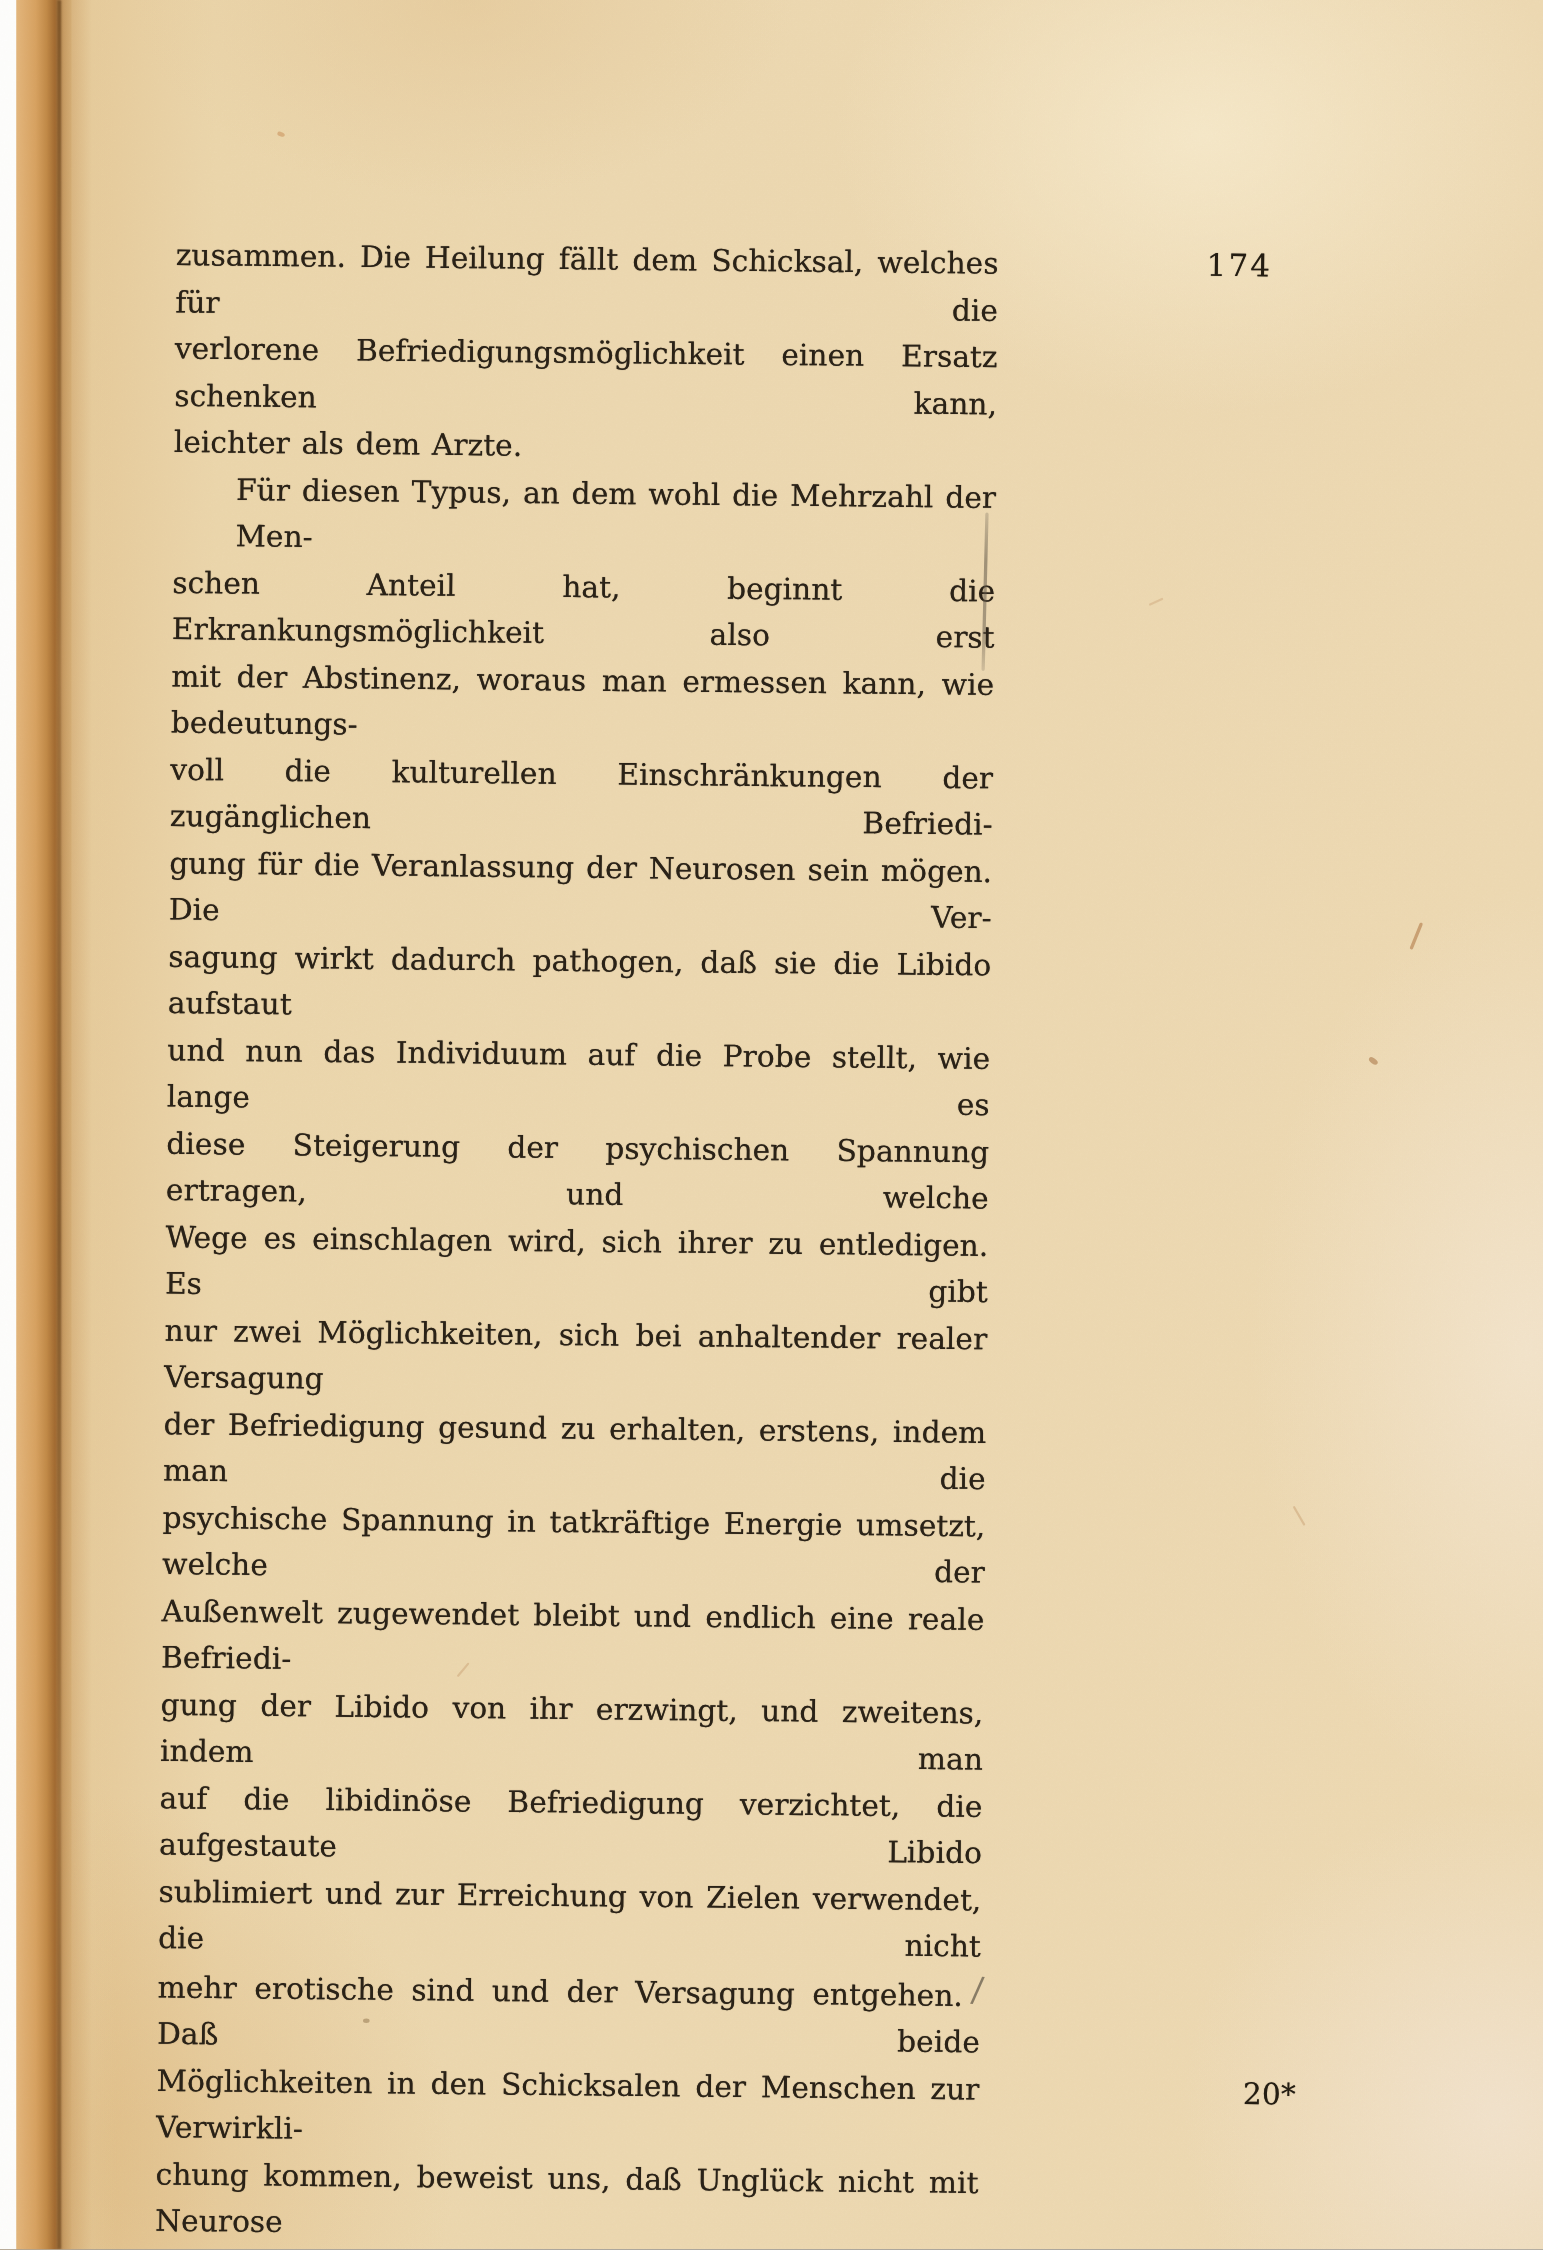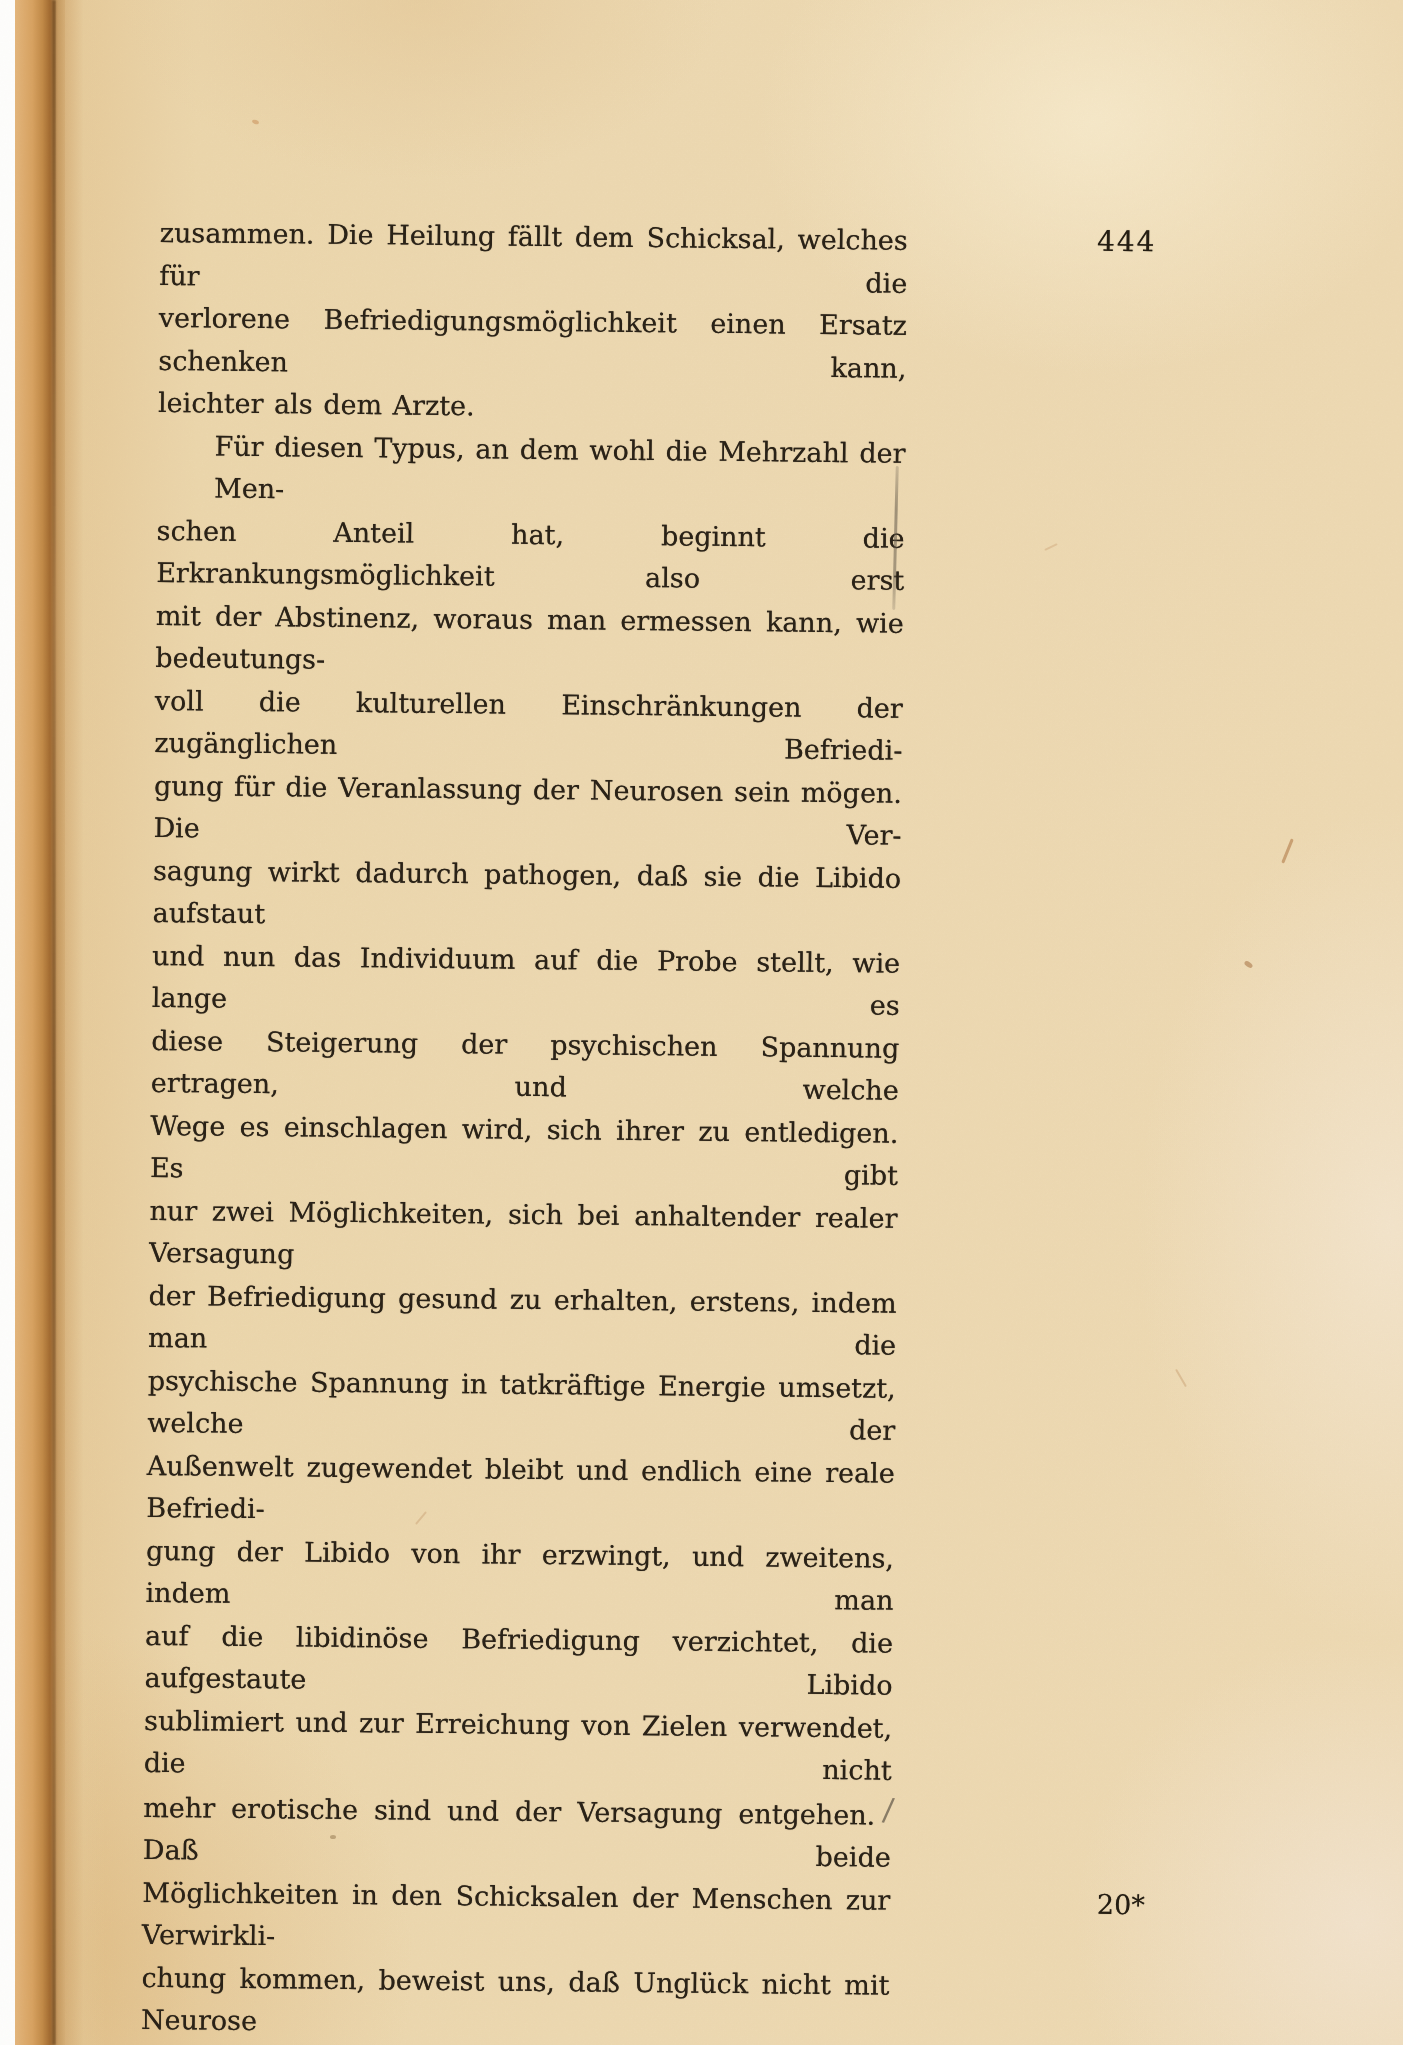--- a/index.html
+++ b/index.html
@@ -38,21 +38,21 @@
   }
   .line{text-align:justify;text-align-last:justify;white-space:normal;}
   .line.flush{text-align:left;text-align-last:left;}
   .line.indent{padding-left:57px;}
   .pencil-slash{display:inline-block;width:0;overflow:visible;color:rgba(104,93,77,.75);
     font-size:31px;transform:translate(-8px,-5px) rotate(6deg);text-shadow:none;}
 
   
   .page-number{position:absolute;left:1097px;top:225px;font-size:28px;color:#241d12;
     letter-spacing:2px;transform:rotate(0.6deg);text-shadow:0 0 .7px rgba(42,34,23,.7);}
-  .signature-mark{position:absolute;left:1097px;top:1889px;font-size:27px;color:#241d12;
+  .signature-mark{position:absolute;left:1130px;top:1889px;font-size:27px;color:#241d12;
     transform:rotate(0.8deg);text-shadow:0 0 .7px rgba(42,34,23,.7);}
 
   
   .margin-line{position:absolute;left:894px;top:466px;width:3px;height:144px;
     background:linear-gradient(180deg,rgba(98,88,72,.25),rgba(98,88,72,.55) 30%,rgba(98,88,72,.5) 75%,rgba(98,88,72,.2));
     transform:rotate(1.4deg);border-radius:2px;}
 
   
   .speck{position:absolute;border-radius:50%;pointer-events:none;}
   .fiber{position:absolute;pointer-events:none;background:rgba(168,106,52,.5);border-radius:2px;}
@@ -62,21 +62,21 @@
 </head>
 <body>
 
 <div id="page">
 
   <div class="edge-white"></div>
   <div class="gutter"></div>
   <div class="crease"></div>
   <div class="gutter-fade"></div>
 
-  <div class="page-number">444</div>
+  <div class="page-number">174</div>
 
   <div class="text-block">
 
     <div class="line">zusammen. Die Heilung fällt dem Schicksal, welches für die</div>
       <div class="line">verlorene Befriedigungsmöglichkeit einen Ersatz schenken kann,</div>
       <div class="line flush">leichter als dem Arzte.</div>
       <div class="line indent">Für diesen Typus, an dem wohl die Mehrzahl der Men-</div>
       <div class="line">schen Anteil hat, beginnt die Erkrankungsmöglichkeit also erst</div>
       <div class="line">mit der Abstinenz, woraus man ermessen kann, wie bedeutungs-</div>
       <div class="line">voll die kulturellen Einschränkungen der zugänglichen Befriedi-</div>

